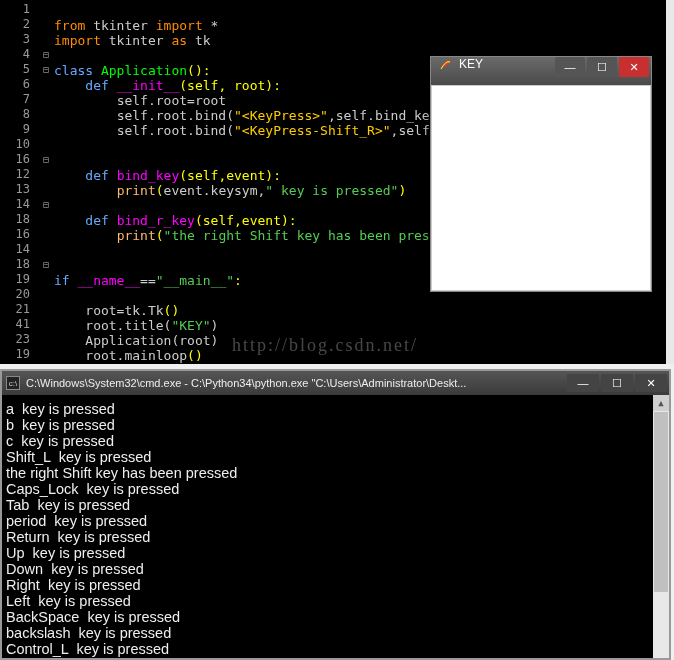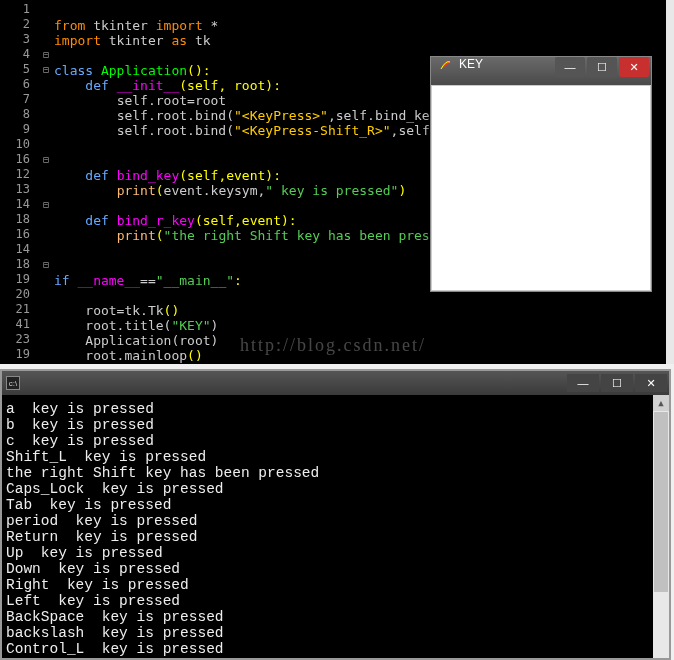--- a/index.html
+++ b/index.html
@@ -55,21 +55,21 @@
 .ident { color: #ccc; }
 .str { color: #fc0; }
 .str2 { color: #5c5; }
 .paren { color: #ff0; }
 .magenta { color: #f0f; }
 .lime { color: #0f0; }
 .orange { color: #ff8c00; }
 .watermark {
   position: absolute;
   top: 335px;
-  left: 240px;
+  left: 232px;
   color: rgba(200,200,200,0.35);
   font-family: serif;
   font-size: 18px;
   letter-spacing: 2px;
 }
 .tk-window {
   position: absolute;
   top: 56px;
   left: 430px;
   width: 222px;
@@ -157,21 +157,21 @@
   color: #fff;
   font-size: 11px;
   display: flex;
   align-items: center;
   justify-content: center;
   margin-right: 2px;
 }
 .con-body {
   padding: 6px 0 0 4px;
   color: #eee;
-  font-family: Liberation Mono, monospace;
+  font-family: Liberation Sans, sans-serif;
   font-size: 14.5px;
   line-height: 16px;
   white-space: pre;
 }
 .con-scroll {
   position: absolute;
   top: 24px; right: 0;
   width: 16px; height: calc(100% - 24px);
   background: #e8e8e8;
 }
@@ -267,20 +267,21 @@
       <div class="tk-btn">☐</div>
       <div class="tk-btn close">✕</div>
     </div>
   </div>
   <div class="tk-body"></div>
 </div>
 
 <div class="console">
   <div class="con-title">
     <span class="con-icon">c:\</span>
+    <span>C:\Windows\System32\cmd.exe - C:\Python34\python.exe  "C:\Users\Administrator\Deskt...</span>
     <div class="con-ctrl">
       <div class="con-btn">—</div>
       <div class="con-btn">☐</div>
       <div class="con-btn">✕</div>
     </div>
   </div>
   <div class="con-body" id="conbody">a  key is pressed
 b  key is pressed
 c  key is pressed
 Shift_L  key is pressed

